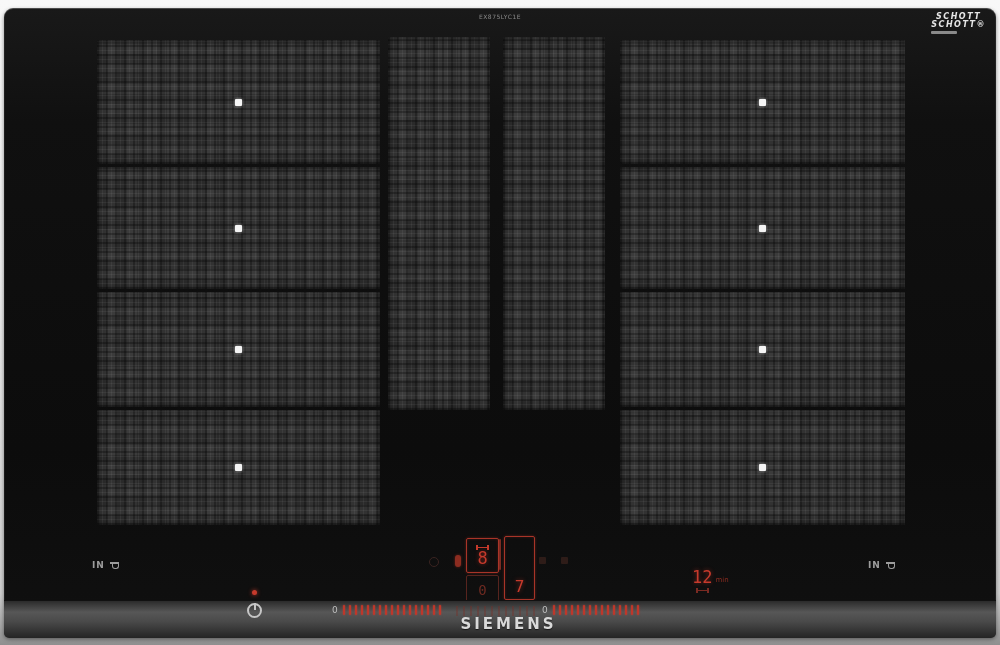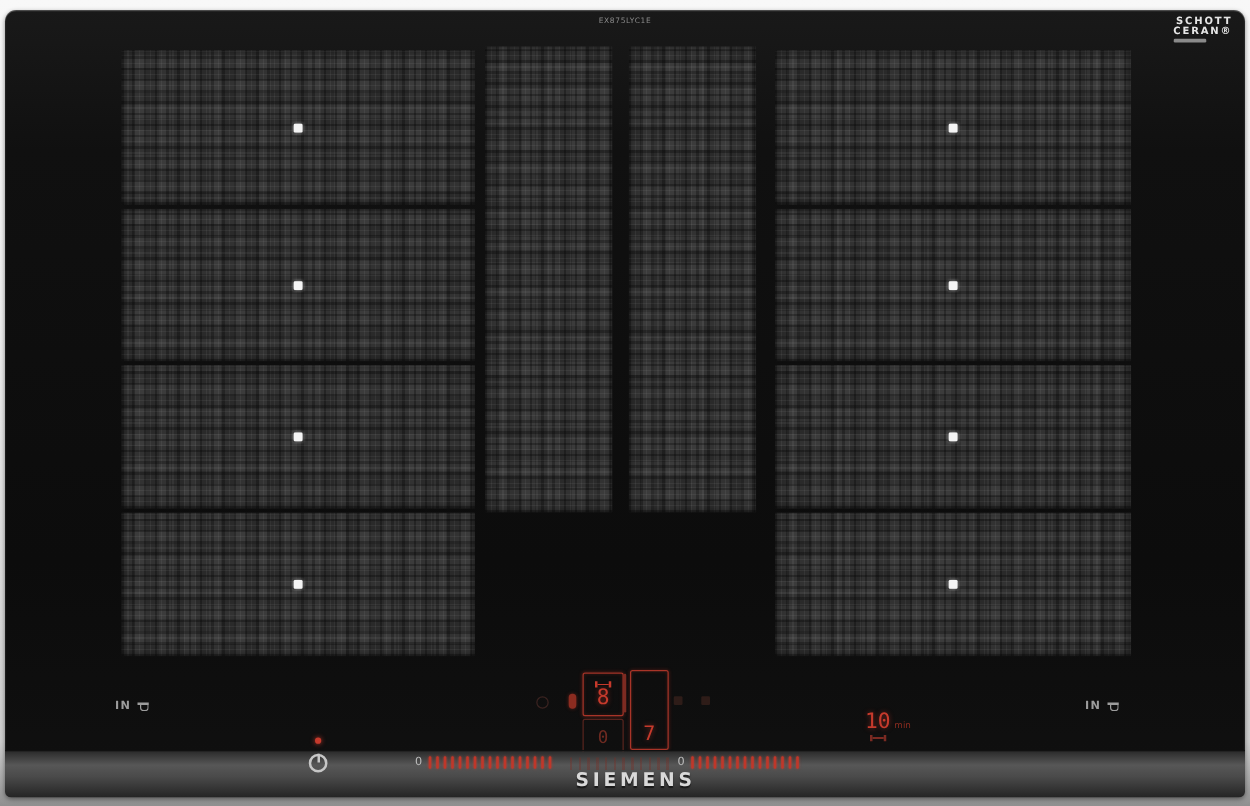--- a/index.html
+++ b/index.html
@@ -29,21 +29,21 @@
   .z-cr{left:499px;top:29px;width:102px;height:373px;}
   .z-r1{left:616px;top:32px;width:285px;height:124px;}
   .z-r2{left:616px;top:159px;width:285px;height:122px;}
   .z-r3{left:616px;top:284px;width:285px;height:115px;}
   .z-r4{left:616px;top:402px;width:285px;height:115px;}
   .dot{width:7px;height:7px;background:#f4f4f4;border-radius:1px;
        box-shadow:0 0 3px rgba(255,255,255,.8), 0 0 0 1px rgba(0,0,0,.5);}
   
   .model{position:absolute;left:446px;top:5px;width:100px;text-align:center;
          font-size:6px;letter-spacing:.5px;color:#8a8a8a;}
-  .ceran{position:absolute;right:10px;top:5px;text-align:right;color:#e6e6e6;line-height:8px;}
+  .ceran{position:absolute;right:10px;top:5px;text-align:center;color:#e6e6e6;line-height:8px;font-style:italic;}
   .ceran .l1,.ceran .l2{font-size:8px;font-weight:bold;letter-spacing:1.5px;}
   .ceran .sub{margin-top:2px;width:26px;height:3px;background:#8a8a8a;border-radius:1px;}
   
   .in-mark{position:absolute;display:flex;align-items:center;gap:5px;color:#9c9c9c;
            font-size:9px;font-weight:bold;letter-spacing:1px;margin-top:24px;}
   .in-left{left:88px;top:528px;}
   .in-right{left:864px;top:528px;}
   .pan-icon{position:relative;width:11px;height:7px;display:inline-block;}
   .pan-icon::before{content:"";position:absolute;left:0;top:0;width:9px;height:2px;background:#9c9c9c;}
   .pan-icon::after{content:"";position:absolute;left:2px;top:2px;width:5px;height:4px;
@@ -103,21 +103,21 @@
 </style>
 </head>
 <body>
 
 <div class="stage">
   <div class="cooktop">
 
     <div class="model">EX875LYC1E</div>
     <div class="ceran">
       <div class="l1">SCHOTT</div>
-      <div class="l2">CERAN®</div>
+      <div class="l2">SCHOTT®</div>
       <div class="sub"></div>
     </div>
 
     <div class="zone z-l1">
         <span class="dot"></span>
       </div>
     <div class="zone z-l2">
         <span class="dot"></span>
       </div>
     <div class="zone z-l3">
@@ -162,21 +162,21 @@
     <div class="key-box box-sec">
       <span class="seg d-sec">0</span>
     </div>
     <div class="divider"></div>
     <div class="key-box box-flex">
       <span class="seg d-flex">7</span>
     </div>
 
     <div class="timer">
       <div class="timer-row">
-        <span class="seg t-val">10</span>
+        <span class="seg t-val">12</span>
         <span class="t-unit">min</span>
       </div>
       <span class="bridge dim"></span>
     </div>
 
     <div class="slider sl-left">
       <span class="zero">0</span>
     <span class="tick"></span>
         <span class="tick"></span>
         <span class="tick"></span>

